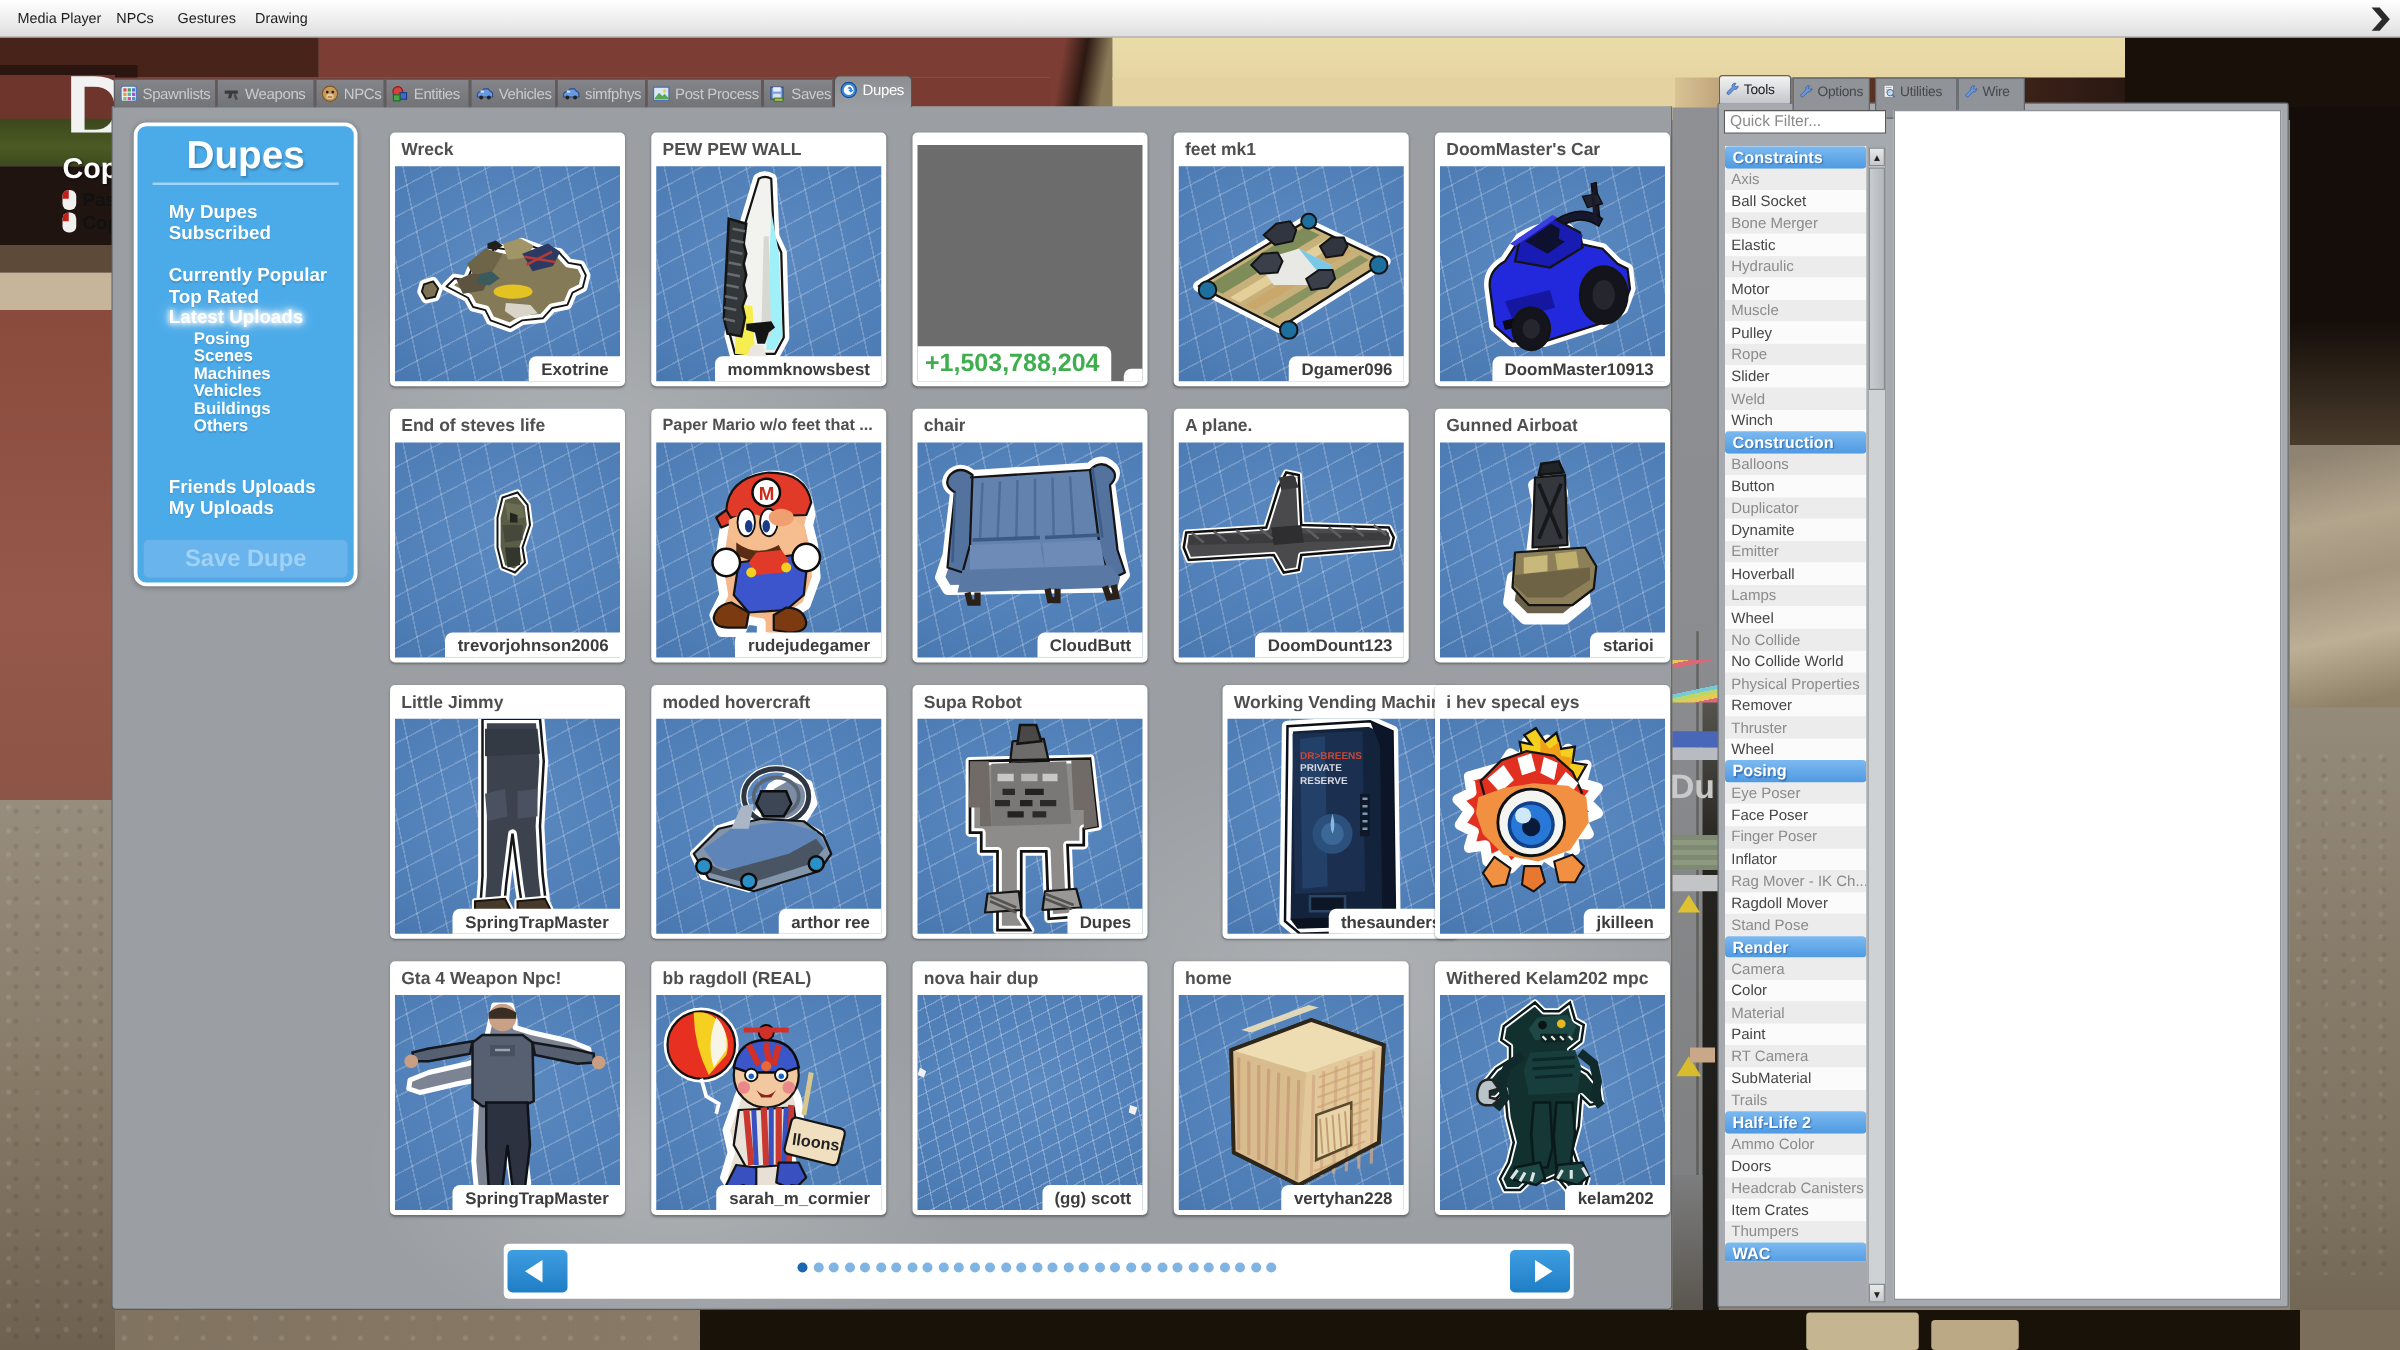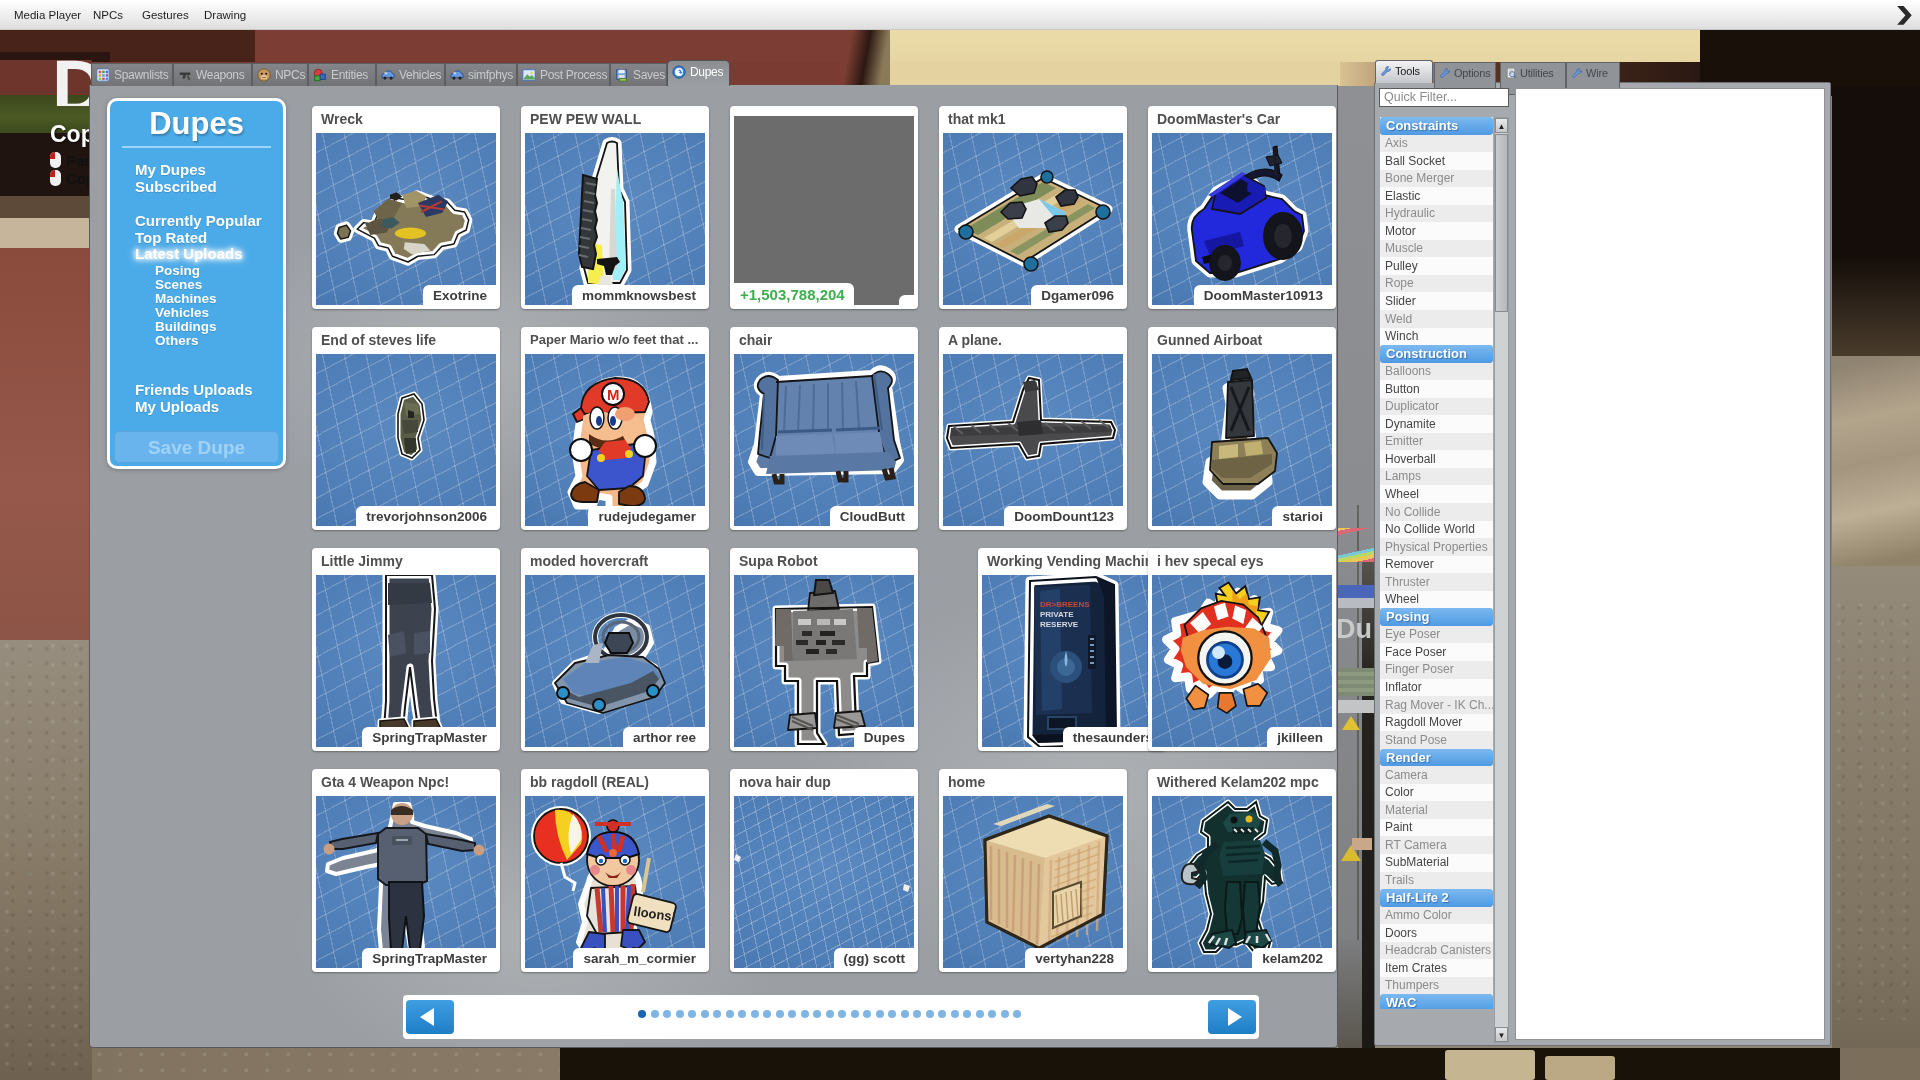--- a/index.html
+++ b/index.html
@@ -228,25 +228,25 @@
         <path d="M58 42 l14 4 -2 16 2 8 -2 8 2 9 -2 8 2 9 -3 8 2 9 -3 15 -11 -2 -3 -13 z" fill="#33373a" style="stroke:#141414;stroke-width:2"></path>
         <path d="M61 50 l10 2 m-11 7 l10 2 m-11 7 l10 2 m-11 7 l10 2 m-11 7 l10 2 m-11 7 l10 2 m-11 7 l10 2 m-11 7 l10 2 m-10 7 l9 2" stroke="#686c70" stroke-width="2.2" fill="none"></path>
         <path d="M72 126 l20 -2 3 5 -5 4 -3 9 -6 0 -2 -9 -7 -2 z" fill="#141414"></path>
         <path d="M76 143 l9 0 5 14 -19 0 z" fill="#e8e6de"></path>
       </svg>
     </div>
     <div class="ca">mommknowsbest</div>
   </div>
 <div class="card abs" style="left:730px;top:106px">
     <div class="abs" style="left:4px;top:10px;width:180px;height:189px;background:#6c6c6c"></div>
-    <div class="abs" style="left:4px;bottom:4px;background:#fff;border-radius:0 6px 0 0;font-size:15px;font-weight:bold;color:#3fae4e;padding:3px 9px 2px 6px">+1,503,788,204</div>
+    <div class="abs" style="left:4px;bottom:4px;background:#fff;border-radius:0 6px 0 0;font-size:20px;font-weight:bold;color:#3fae4e;padding:3px 9px 2px 6px">+1,503,788,204</div>
     <div class="abs" style="right:4px;bottom:4px;width:15px;height:10px;background:#fff;border-radius:6px 0 0 0"></div>
   </div>
 <div class="card abs" style="left:939px;top:106px">
-    <div class="ct">that mk1</div>
+    <div class="ct">feet mk1</div>
     <div class="ci">
       <svg width="180" height="172" viewBox="0 0 180 172">
         <g style="stroke:#fff;stroke-width:9;stroke-linejoin:round">
           <path d="M16 96 L100 45 L165 76 L81 129 Z" fill="#c8b07a"></path>
         </g>
         <path d="M16 96 L100 45 L165 76 L81 129 Z" fill="#c8b07a" style="stroke:#141414;stroke-width:1.8;stroke-linejoin:round"></path>
         <path d="M22 96 L100 49 L113 55 L35 102 Z" fill="#7e8c5a"></path>
         <path d="M41 105 L119 58 L127 62 L49 109 Z" fill="#e3cf9a"></path>
         <path d="M53 111 L131 64 L139 68 L61 115 Z" fill="#caa86c"></path>
         <path d="M67 118 L145 71 L152 75 L75 122 Z" fill="#8a9460"></path>

